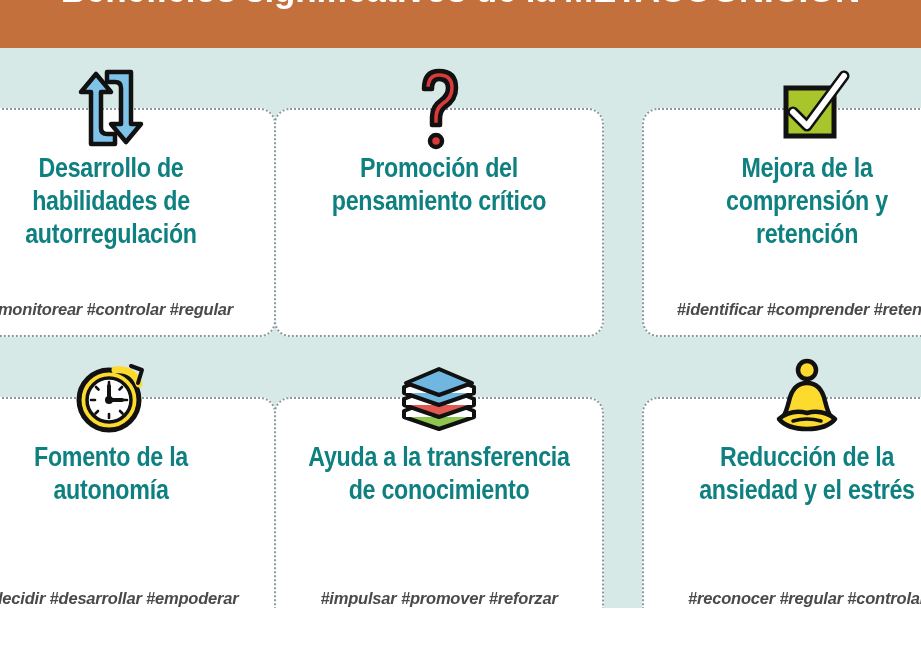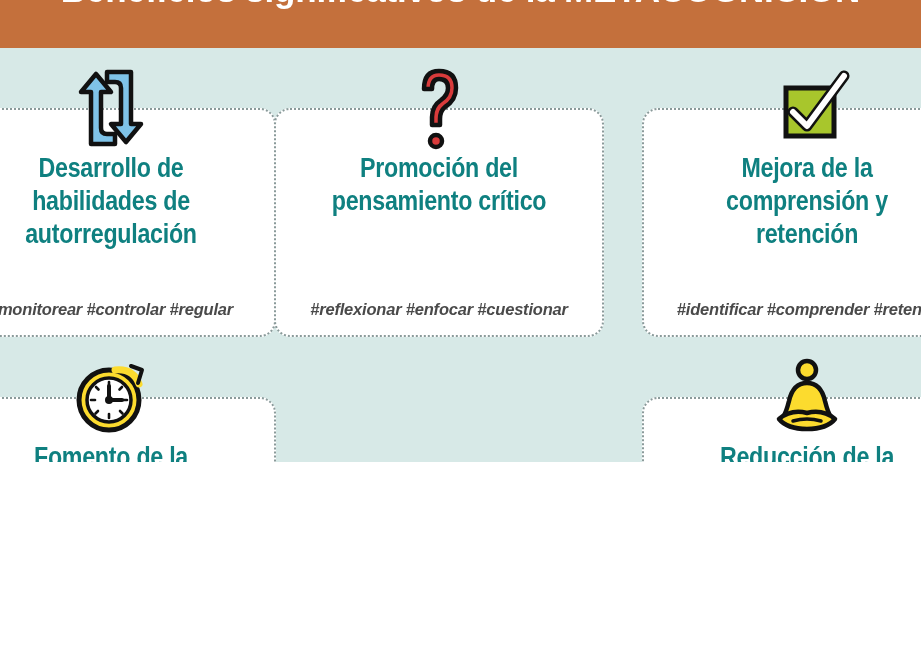--- a/index.html
+++ b/index.html
@@ -9,21 +9,21 @@
     width: 921px;
     height: 651px;
     overflow: hidden;
     background: #ffffff;
     font-family: "Liberation Sans", sans-serif;
   }
 
   #poster {
     position: relative;
     width: 921px;
-    height: 462px;
+    height: 608px;
     overflow: hidden;
     background: #000000;
   }
 
   
   .header-band {
     position: absolute;
     left: -60px;
     top: -32px;
     width: 1041px;
@@ -207,21 +207,20 @@
             <path d="M14 24 Q14 6 29 6 Q46 6 46 23 Q46 35 35 42
                      Q30 46 30 54 L30 60 L22 60 L22 52
                      Q22 41 31 35 Q38 30 38 23 Q38 14 29 14 Q22 14 22 24 Z"></path>
             <circle cx="26" cy="76" r="6"></circle>
           </g>
         </svg>
       </div>
       <div class="card-inner">
         <div class="card-title">Promoción del pensamiento crítico</div>
       </div>
-      <div class="card-tags">#reflexionar  #enfocar  #cuestionar</div>
     </div>
 
     <div class="card col-3 row-1">
       <div class="icon-wrap">
         <svg width="86" height="84" viewBox="0 0 86 84">
           <rect x="22" y="22" width="48" height="48" fill="#a8c62c" stroke="#111111" stroke-width="5"></rect>
           <path d="M29 46 L43 60 L80 10" fill="none" stroke="#111111" stroke-width="11" stroke-linecap="round" stroke-linejoin="round"></path>
           <path d="M29 46 L43 60 L80 10" fill="none" stroke="#ffffff" stroke-width="6" stroke-linecap="round" stroke-linejoin="round"></path>
         </svg>
       </div>
@@ -252,20 +251,39 @@
           <path d="M44 12 Q62 10 68 26" fill="none" stroke="#fcdb2e" stroke-width="7" stroke-linecap="round"></path>
           <path d="M60 8 L71 12 L67 25" fill="none" stroke="#111111" stroke-width="4" stroke-linecap="round" stroke-linejoin="round"></path>
         </svg>
       </div>
       <div class="card-inner">
         <div class="card-title">Fomento de la autonomía</div>
       </div>
       <div class="card-tags">#decidir  #desarrollar  #empoderar</div>
     </div>
 
+    <div class="card col-2 row-2">
+      <div class="icon-wrap">
+        <svg width="86" height="72" viewBox="0 0 86 72">
+          <g stroke="#111111" stroke-width="4" stroke-linejoin="round">
+            <path d="M8 56 L43 42 L78 56 L43 68 Z" fill="#8fc64f"></path>
+            <path d="M8 56 L8 50 L43 36 L78 50 L78 56" fill="#ffffff"></path>
+            <path d="M8 44 L43 30 L78 44 L43 56 Z" fill="#e05a52"></path>
+            <path d="M8 44 L8 38 L43 24 L78 38 L78 44" fill="#ffffff"></path>
+            <path d="M8 32 L43 18 L78 32 L43 44 Z" fill="#6fb7e0"></path>
+            <path d="M8 32 L8 26 L43 12 L78 26 L78 32" fill="#ffffff"></path>
+            <path d="M10 22 L43 8 L76 22 L43 34 Z" fill="#6fb7e0"></path>
+          </g>
+        </svg>
+      </div>
+      <div class="card-inner">
+        <div class="card-title">Ayuda a la transferencia de conocimiento</div>
+      </div>
+      <div class="card-tags">#impulsar  #promover  #reforzar</div>
+    </div>
 
     <div class="card col-3 row-2">
       <div class="icon-wrap">
         <svg width="76" height="80" viewBox="0 0 76 80">
           <g fill="#fcdb2e" stroke="#111111" stroke-width="4.5" stroke-linejoin="round" stroke-linecap="round">
             <circle cx="38" cy="13" r="9"></circle>
             <path d="M38 26 Q24 26 20 44 Q17 56 14 60 Q24 56 30 58
                      L46 58 Q52 56 62 60 Q59 56 56 44 Q52 26 38 26 Z"></path>
             <path d="M10 62 Q22 52 38 56 Q54 52 66 62 Q58 72 38 72 Q18 72 10 62 Z"></path>
             <path d="M24 64 Q38 60 52 64" fill="none" stroke-width="3.5"></path>

